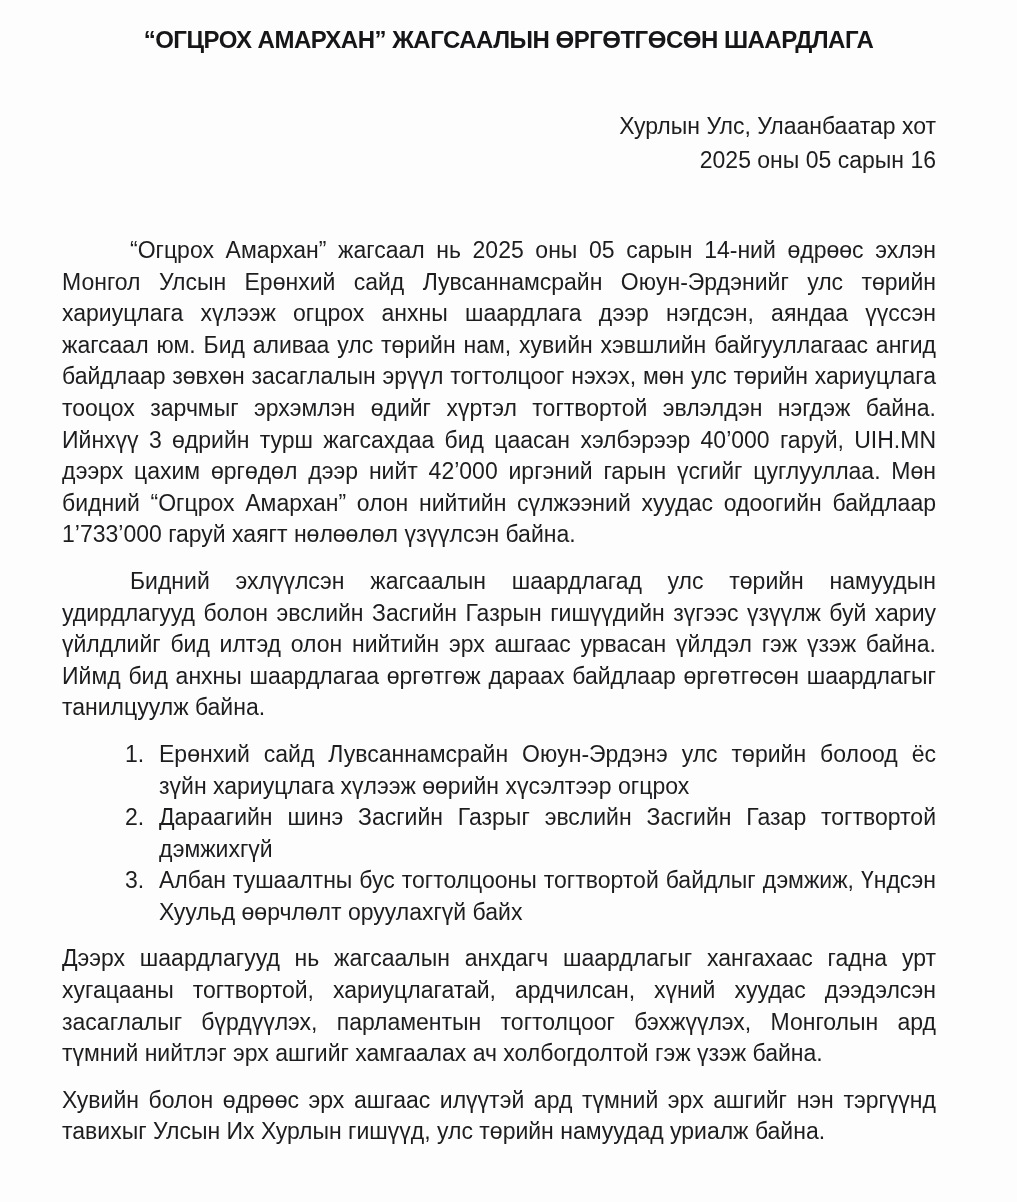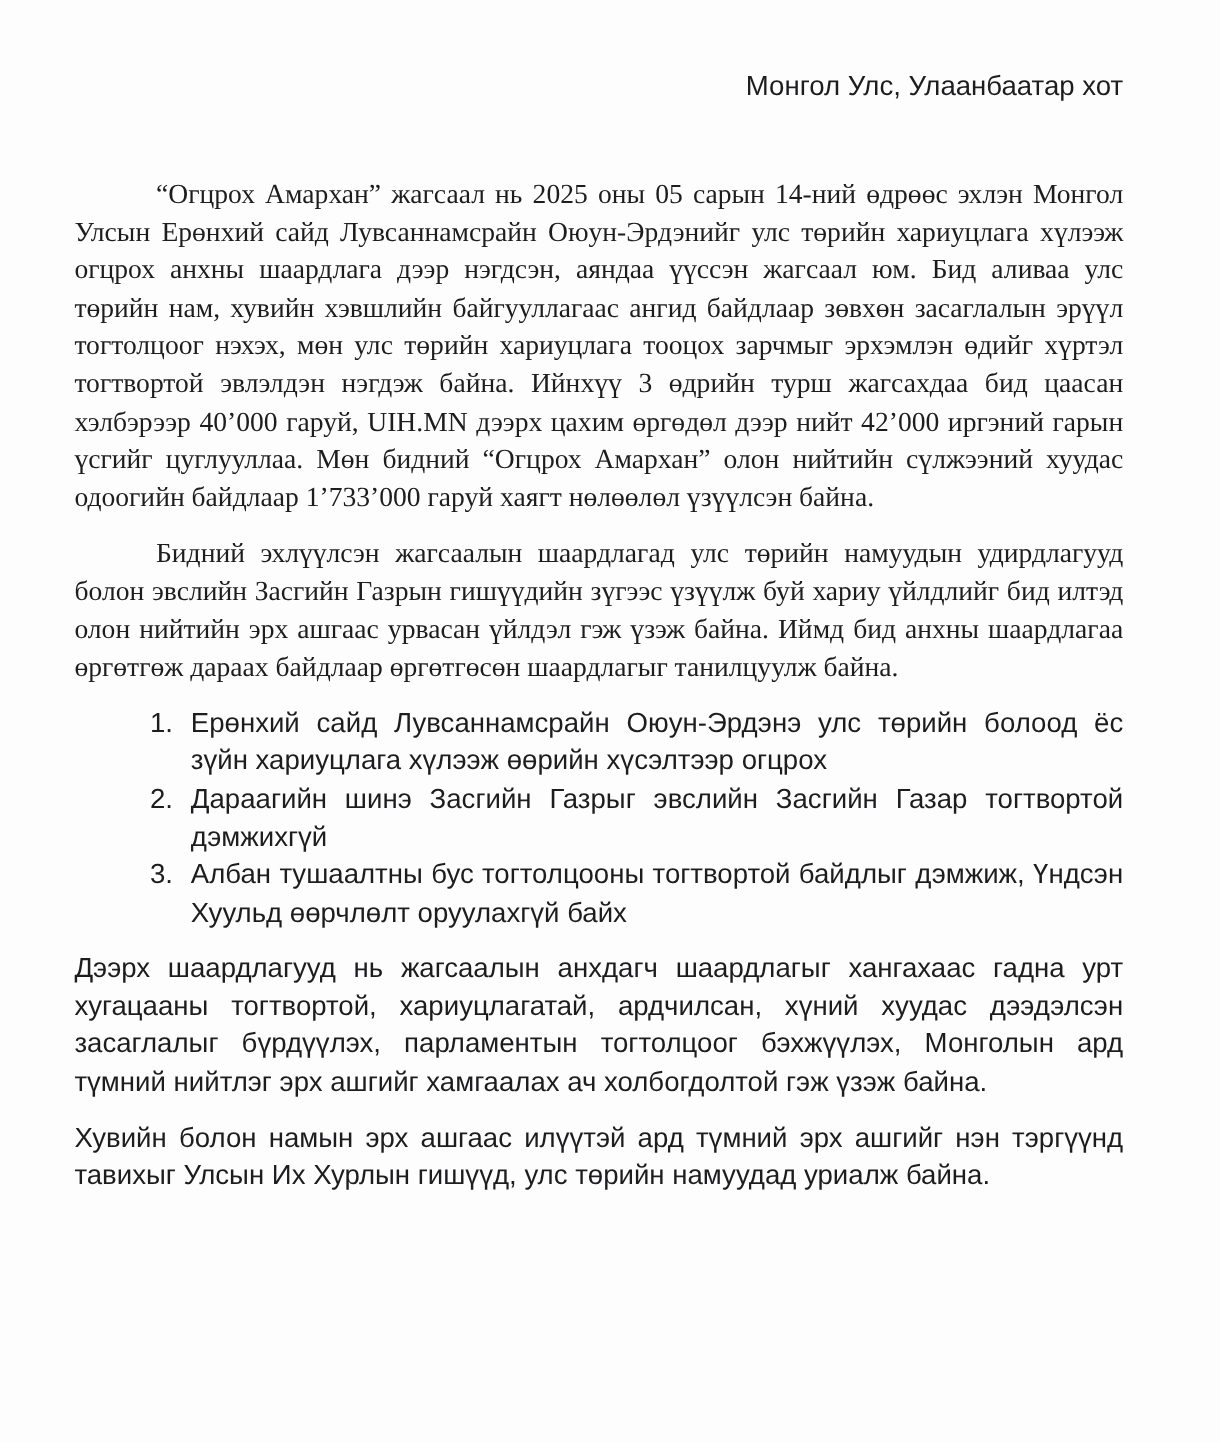--- a/index.html
+++ b/index.html
@@ -33,21 +33,21 @@
     text-align: right;
     line-height: 34px;
   }
   .body-text {
     margin: 58px 81px 0 62px;
   }
   p.para {
     margin: 0 0 15px 0;
     text-align: justify;
   }
-  p.para.indent { text-indent: 68px; font-family: Liberation Serif, serif; }
+  p.para.indent { text-indent: 68px; }
   .demands {
     margin: 0 0 15px 63px;
     padding: 0;
   }
   .demand-item {
     display: flex;
     align-items: flex-start;
   }
   .demand-num {
     flex: 0 0 34px;
@@ -56,23 +56,25 @@
   .demand-text {
     flex: 1;
     text-align: justify;
   }
 </style>
 </head>
 <body>
 
 <div class="page">
 
+  <h1 class="doc-title">“ОГЦРОХ АМАРХАН” ЖАГСААЛЫН ӨРГӨТГӨСӨН ШААРДЛАГА</h1>
 
   <div class="dateline">
-    <div>Монгол Улс, Улаанбаатар хот</div>
+    <div>Хурлын Улс, Улаанбаатар хот</div>
+    <div>2025 оны 05 сарын 16</div>
   </div>
 
   <div class="body-text">
 
     <p class="para indent">“Огцрох Амархан” жагсаал нь 2025 оны 05 сарын 14-ний өдрөөс эхлэн Монгол Улсын Ерөнхий сайд Лувсаннамсрайн Оюун-Эрдэнийг улс төрийн хариуцлага хүлээж огцрох анхны шаардлага дээр нэгдсэн, аяндаа үүссэн жагсаал юм. Бид аливаа улс төрийн нам, хувийн хэвшлийн байгууллагаас ангид байдлаар зөвхөн засаглалын эрүүл тогтолцоог нэхэх, мөн улс төрийн хариуцлага тооцох зарчмыг эрхэмлэн өдийг хүртэл тогтвортой эвлэлдэн нэгдэж байна. Ийнхүү 3 өдрийн турш жагсахдаа бид цаасан хэлбэрээр 40’000 гаруй, UIH.MN дээрх цахим өргөдөл дээр нийт 42’000 иргэний гарын үсгийг цуглууллаа. Мөн бидний “Огцрох Амархан” олон нийтийн сүлжээний хуудас одоогийн байдлаар 1’733’000 гаруй хаягт нөлөөлөл үзүүлсэн байна.</p>
 
     <p class="para indent">Бидний эхлүүлсэн жагсаалын шаардлагад улс төрийн намуудын удирдлагууд болон эвслийн Засгийн Газрын гишүүдийн зүгээс үзүүлж буй хариу үйлдлийг бид илтэд олон нийтийн эрх ашгаас урвасан үйлдэл гэж үзэж байна. Иймд бид анхны шаардлагаа өргөтгөж дараах байдлаар өргөтгөсөн шаардлагыг танилцуулж байна.</p>
 
     <div class="demands">
       <div class="demand-item">
@@ -84,17 +86,17 @@
         <span class="demand-text">Дараагийн шинэ Засгийн Газрыг эвслийн Засгийн Газар тогтвортой дэмжихгүй</span>
       </div>
       <div class="demand-item">
         <span class="demand-num">3.</span>
         <span class="demand-text">Албан тушаалтны бус тогтолцооны тогтвортой байдлыг дэмжиж, Үндсэн Хуульд өөрчлөлт оруулахгүй байх</span>
       </div>
     </div>
 
     <p class="para">Дээрх шаардлагууд нь жагсаалын анхдагч шаардлагыг хангахаас гадна урт хугацааны тогтвортой, хариуцлагатай, ардчилсан, хүний хуудас дээдэлсэн засаглалыг бүрдүүлэх, парламентын тогтолцоог бэхжүүлэх, Монголын ард түмний нийтлэг эрх ашгийг хамгаалах ач холбогдолтой гэж үзэж байна.</p>
 
-    <p class="para">Хувийн болон намын эрх ашгаас илүүтэй ард түмний эрх ашгийг нэн тэргүүнд тавихыг Улсын Их Хурлын гишүүд, улс төрийн намуудад уриалж байна.</p>
+    <p class="para">Хувийн болон өдрөөс эрх ашгаас илүүтэй ард түмний эрх ашгийг нэн тэргүүнд тавихыг Улсын Их Хурлын гишүүд, улс төрийн намуудад уриалж байна.</p>
 
   </div>
 
 </div>
 
 </body></html>

